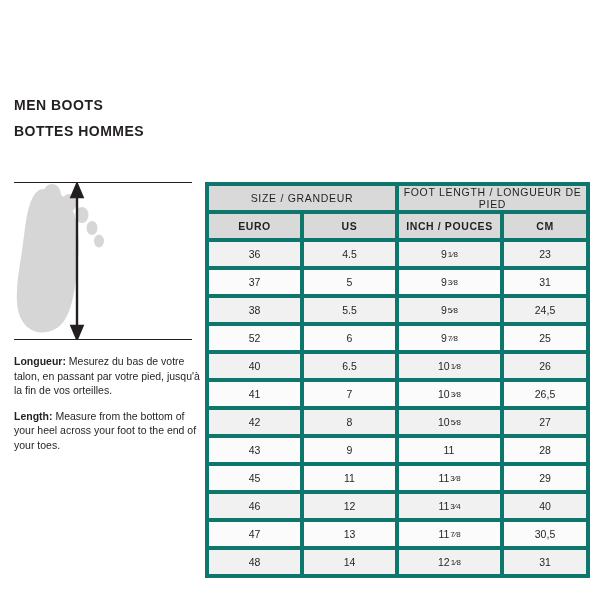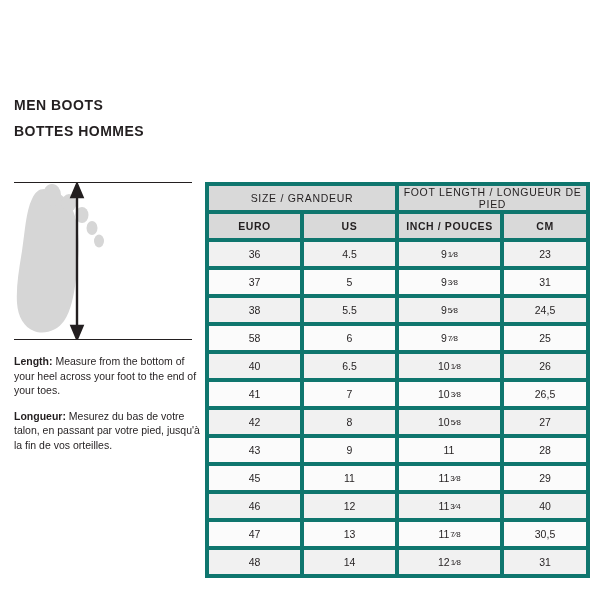--- a/index.html
+++ b/index.html
@@ -153,22 +153,22 @@
 
         <g stroke="#231f20" stroke-width="2.4" fill="#231f20">
           <line x1="63" y1="10" x2="63" y2="148"></line>
           <polygon points="63,1 57.5,14 68.5,14"></polygon>
           <polygon points="63,156 57.5,143 68.5,143"></polygon>
         </g>
       </svg>
     </div>
 
     <div class="notes">
+      <p><b>Longueur:</b><span> Mesurez du bas de votre talon, en passant par votre pied, jusqu'à la fin de vos orteilles.</span></p>
       <p><b>Length:</b><span> Measure from the bottom of your heel across your foot to the end of your toes.</span></p>
-      <p><b>Longueur:</b><span> Mesurez du bas de votre talon, en passant par votre pied, jusqu'à la fin de vos orteilles.</span></p>
     </div>
   </div>
 
   <div class="table-wrap">
     <table class="size-table">
       <colgroup>
         <col style="width:95px">
         <col style="width:95px">
         <col style="width:105px">
         <col style="width:86px">
@@ -198,21 +198,21 @@
             <td class="inch"><span class="whole">9</span><span class="frac"><sup>3</sup>⁄<sub>8</sub></span></td>
             <td class="cm">31</td>
           </tr>
           <tr class="row-odd">
             <td class="euro">38</td>
             <td class="us">5.5</td>
             <td class="inch"><span class="whole">9</span><span class="frac"><sup>5</sup>⁄<sub>8</sub></span></td>
             <td class="cm">24,5</td>
           </tr>
           <tr class="row-even">
-            <td class="euro">58</td>
+            <td class="euro">52</td>
             <td class="us">6</td>
             <td class="inch"><span class="whole">9</span><span class="frac"><sup>7</sup>⁄<sub>8</sub></span></td>
             <td class="cm">25</td>
           </tr>
           <tr class="row-odd">
             <td class="euro">40</td>
             <td class="us">6.5</td>
             <td class="inch"><span class="whole">10</span><span class="frac"><sup>1</sup>⁄<sub>8</sub></span></td>
             <td class="cm">26</td>
           </tr>

